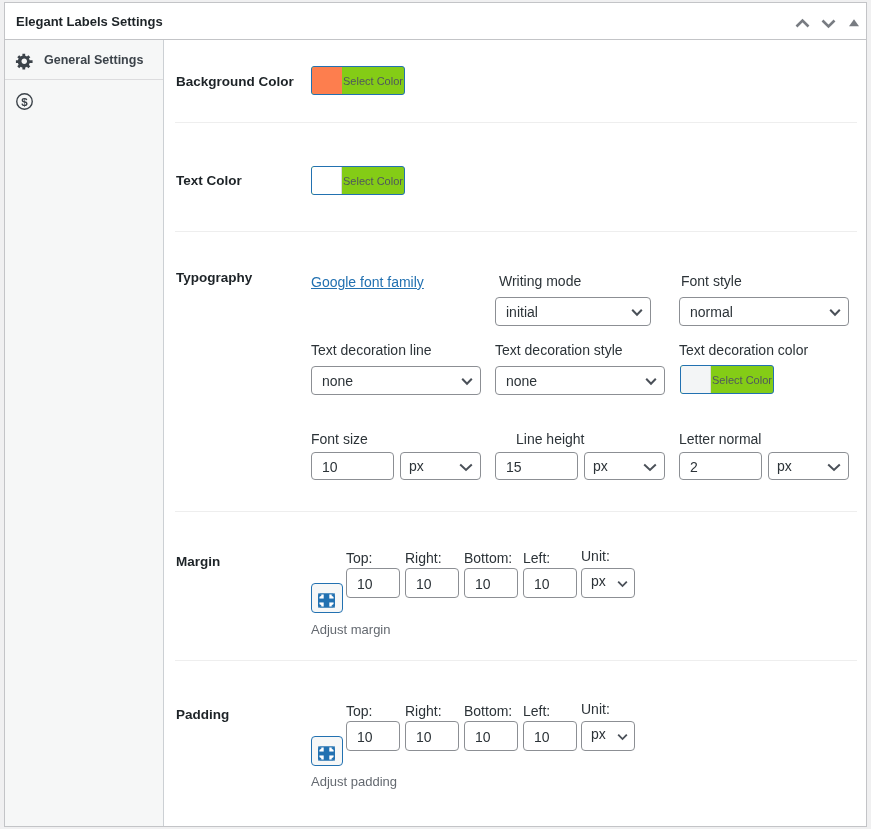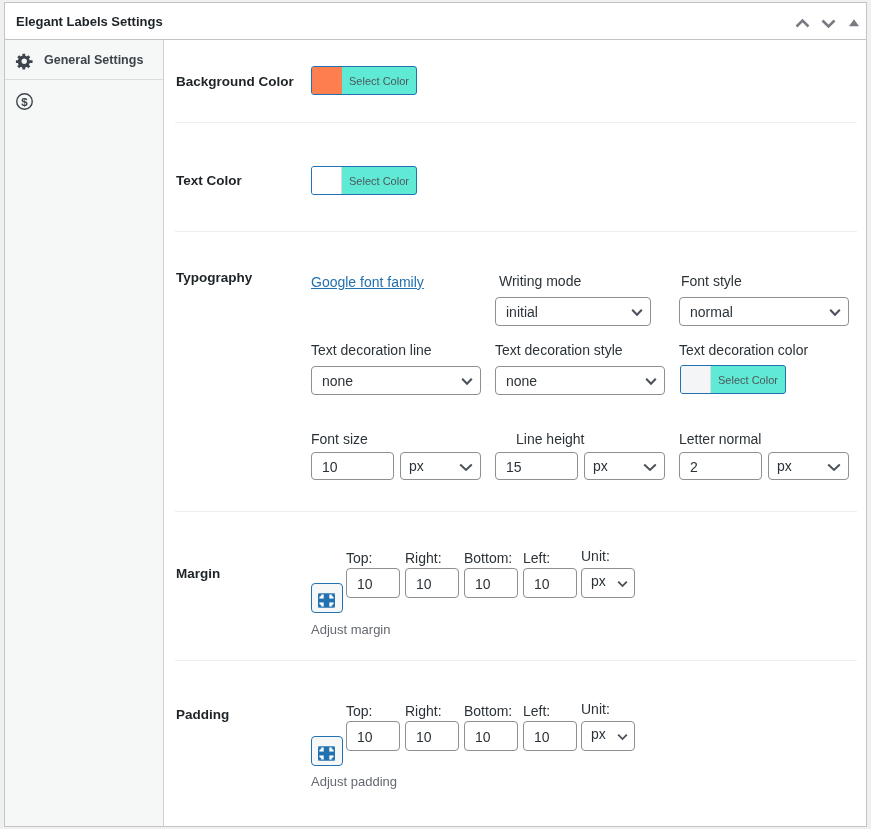--- a/index.html
+++ b/index.html
@@ -8,21 +8,21 @@
 .abs { position:absolute; }
 #box { left:4px; top:2px; width:863px; height:825px; background:#fff; border:1px solid #c3c4c7; }
 #hdr { left:5px; top:4px; width:861px; height:36px; background:#fff; border-bottom:1px solid #c3c4c7; }
 #title { left:16px; top:14px; font-size:13px; font-weight:700; color:#1d2327; line-height:16px; }
 #side { left:5px; top:40px; width:159px; height:786px; background:#f6f7f7; border-right:1px solid #ccd0d4; }
 .item { left:5px; width:158px; height:40px; border-bottom:1px solid #dcdcde;font-weight:bold; }
 .item .txt { position:absolute; left:39px; font-size:12.5px; color:#3c434a; }
 .lblb { font-size:13.5px; font-weight:700; color:#1d2327; line-height:16px; }
 .flab { font-size:14px; color:#2c3338; line-height:16px; }
 .divider { height:1px; background:#eeeeee; left:175px; width:682px; }
-.cpick { width:106px; height:29px; border:1px solid #2271b1; border-radius:3px; background:#5eead4; }
+.cpick { width:94px; height:29px; border:1px solid #2271b1; border-radius:3px; background:#84cc16; }
 .cpick .sw { position:absolute; left:0; top:0; width:30px; height:27px; border-radius:2px 0 0 2px; }
 .cpick .ct { position:absolute; left:30px; right:0; top:0; bottom:0; display:flex; align-items:center; justify-content:center; font-size:11px; color:#50575e; }
 .sel { height:29px; border:1px solid #8c8f94; border-radius:4px; background:#fff; font-size:14px; color:#2c3338; }
 .sel .st { position:absolute; left:10px; top:6px; line-height:17px; }
 .sel svg { position:absolute; right:7px; top:9px; }
 .inp { height:28px; border:1px solid #8c8f94; border-radius:4px; background:#fff; font-size:14px; color:#2c3338; }
 .inp .it { position:absolute; left:10px; top:6px; line-height:17px; }
 .minp { height:30px; border:1px solid #8c8f94; border-radius:4px; background:#fff; font-size:14px; color:#2c3338; }
 .minp .it { position:absolute; left:10px; top:7px; line-height:17px; }
 .gray { color:#646970; font-size:13px; line-height:15px; }
@@ -138,21 +138,21 @@
     </div>
   <div class="abs sel" style="left:768px;top:452px;width:81px;height:28px;">
       <span class="st" style="left:8px;top:5px;">px</span>
       <svg style="top:9px;" width="14" height="10" viewBox="0 0 14 10">
         <polyline points="1.2,2.6 7,8 12.8,2.6" fill="none" stroke="#4a5058" stroke-width="2"></polyline>
       </svg>
     </div>
 
   <div class="abs divider" style="top:511px;"></div>
 
-  <div class="abs lblb" style="left:176px;top:554px;margin-top:12px;">Margin</div>
+  <div class="abs lblb" style="left:176px;top:554px;">Margin</div>
   <div class="abs flab" style="left:346px;top:550px;">Top:</div>
   <div class="abs flab" style="left:405px;top:550px;">Right:</div>
   <div class="abs flab" style="left:464px;top:550px;">Bottom:</div>
   <div class="abs flab" style="left:523px;top:550px;">Left:</div>
   <div class="abs flab" style="left:581px;top:548px;">Unit:</div>
   <div class="abs minp" style="left:346px;top:568px;width:54px;">
       <span class="it">10</span>
     </div>
   <div class="abs minp" style="left:405px;top:568px;width:54px;">
       <span class="it">10</span>

